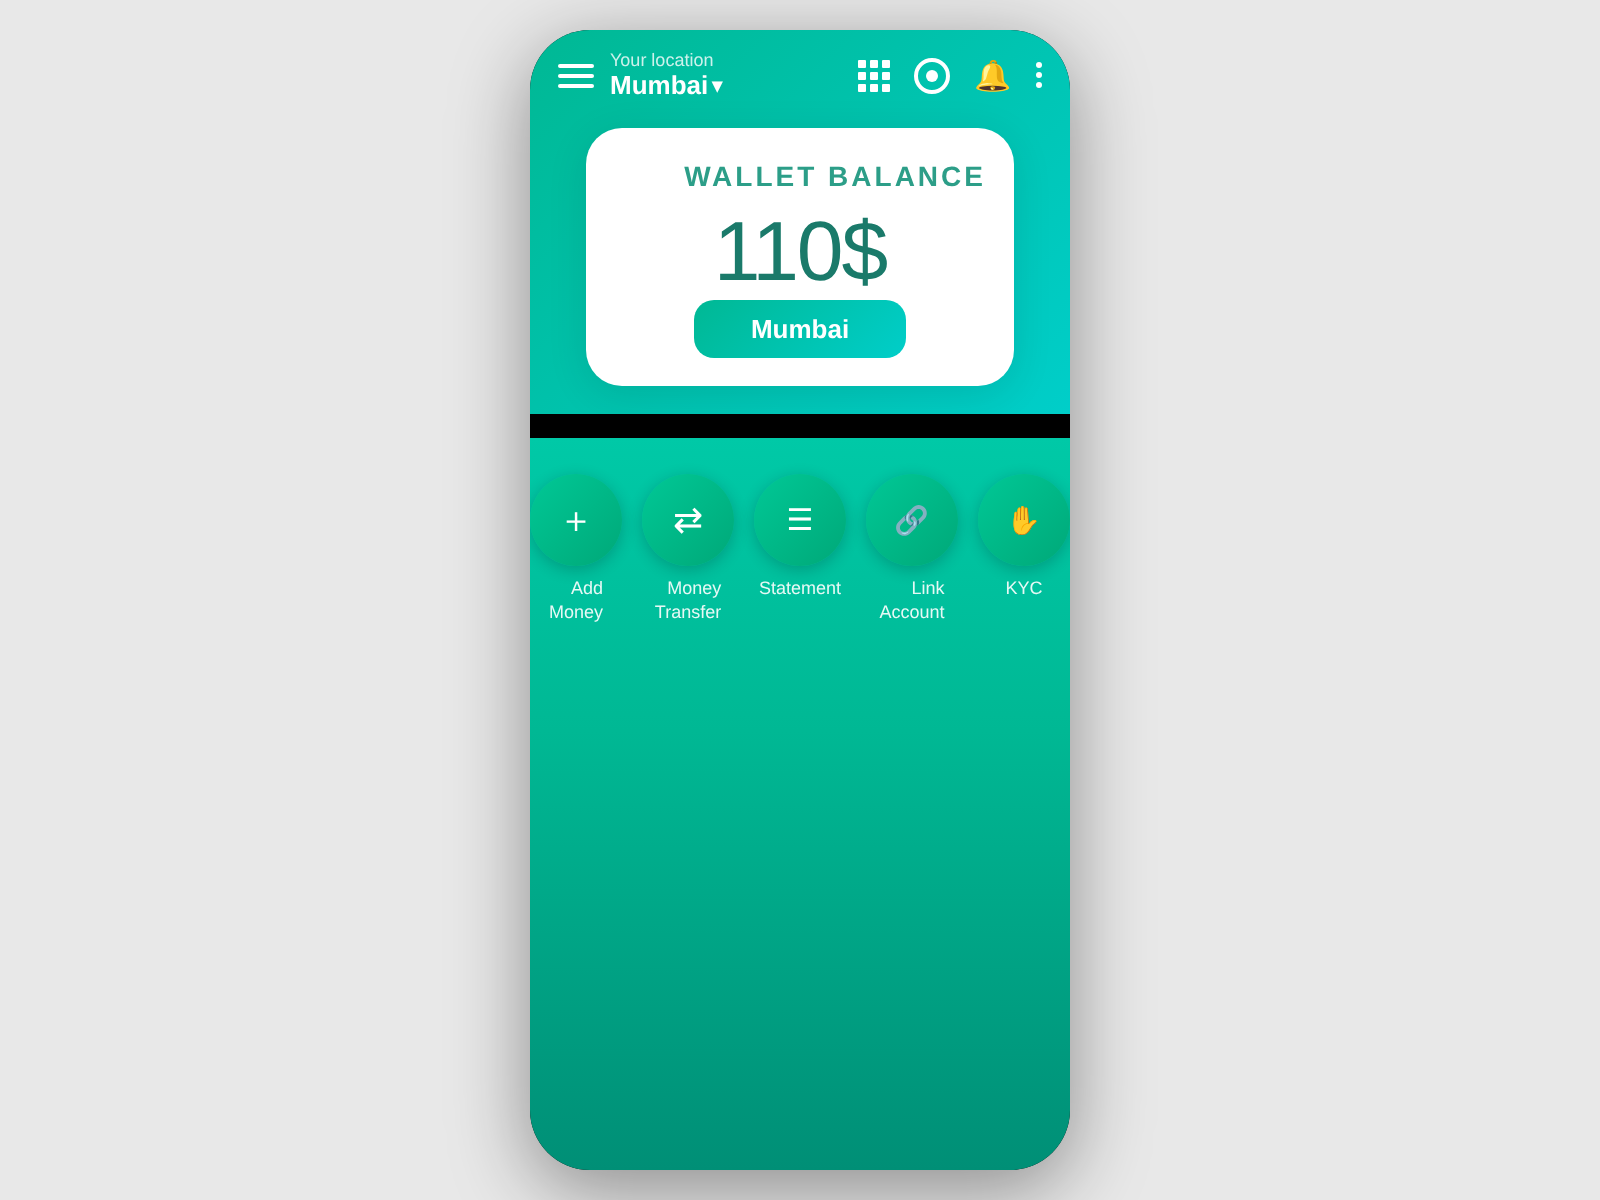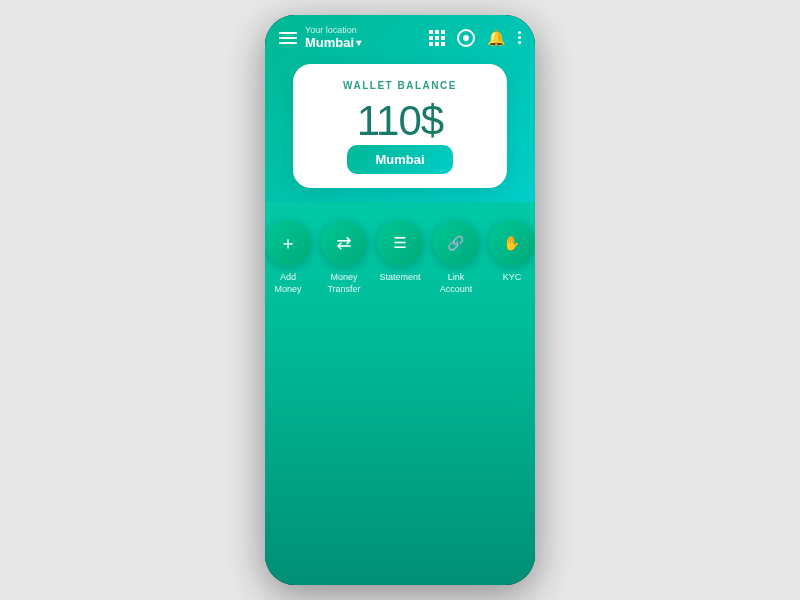--- a/index.html
+++ b/index.html
@@ -18,20 +18,21 @@
     .phone-frame {
       width: 270px;
       height: 570px;
       background: #000;
       border-radius: 30px;
       overflow: hidden;
       box-shadow: 0 10px 40px rgba(0,0,0,0.4);
       position: relative;
       display: flex;
       flex-direction: column;
+      gap: 12px;
     }
 
     
     .header {
       background: linear-gradient(135deg, #00b894, #00cec9);
       padding: 10px 14px 14px 14px;
       flex-shrink: 0;
     }
 
     .header-top {
@@ -143,22 +144,22 @@
       background: #fff;
       border-radius: 18px;
       margin: 14px 14px 0 14px;
       padding: 16px 14px 14px 14px;
       box-shadow: 0 4px 20px rgba(0,0,0,0.1);
       position: relative;
       z-index: 2;
     }
 
     .wallet-label {
-      text-align: center;
-      font-size: 10px;
+      text-align: right;
+      font-size: 14px;
       color: #2c9e88;
       letter-spacing: 1.5px;
       font-weight: 600;
       margin-bottom: 6px;
     }
 
     .wallet-amount {
       text-align: center;
       font-size: 42px;
       color: #1a7a6a;
@@ -228,21 +229,21 @@
     }
 
     .action-icon {
       color: #fff;
       font-size: 18px;
     }
 
     .action-label {
       font-size: 9px;
       color: rgba(255,255,255,0.9);
-      text-align: center;
+      text-align: right;
       line-height: 1.3;
     }
 
     
     .menu-list {
       width: 100%;
       padding: 10px 0;
       flex: 1;
     }
 

